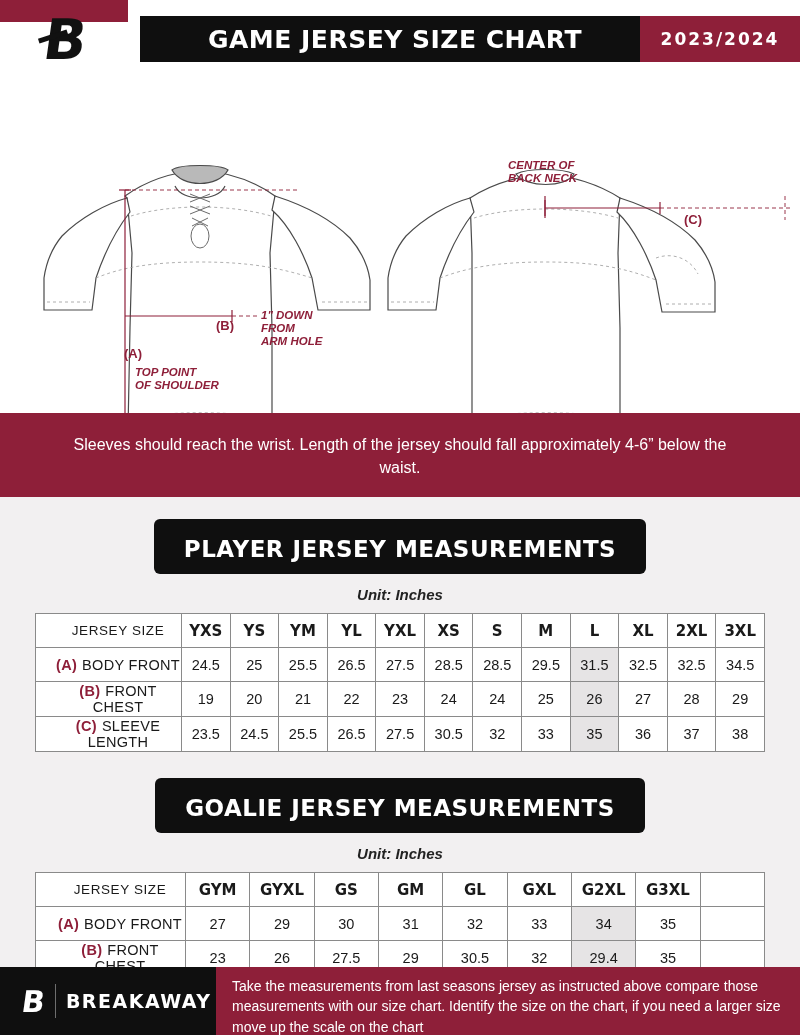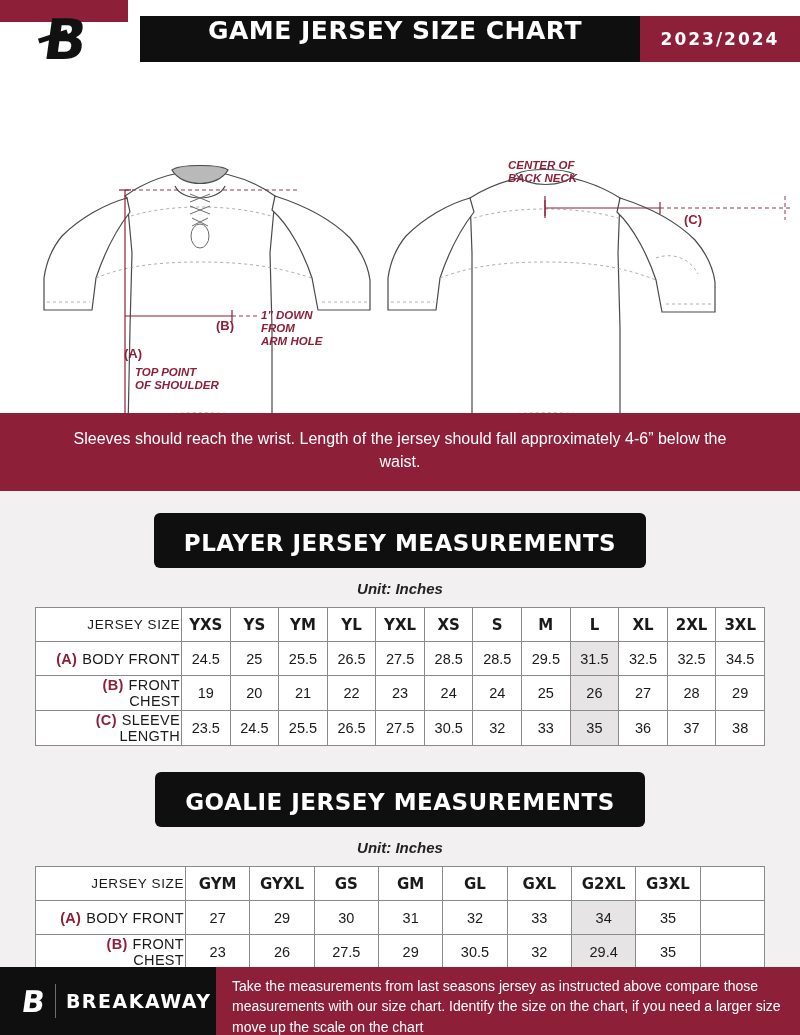--- a/index.html
+++ b/index.html
@@ -57,21 +57,21 @@
     left: -6px; top: 14px;
     width: 30px; height: 5px;
     background:#111;
     transform: rotate(-18deg);
   }
   .title-bar {
     position: absolute;
     left: 140px; top: 16px; right: 0;
     height: 46px;
     background: #0f0f0f;
-    display: flex; align-items: flex-start;
+    display: flex; align-items: center;
   }
   .title-bar .title {
     flex: 1;
     text-align: center;
     color: #fff;
     font-family: "DejaVu Sans", sans-serif;
     font-weight: 700;
     font-size: 25px;
     letter-spacing: 0.5px;
     padding-left: 10px;
@@ -95,21 +95,21 @@
     background: #fff;
     z-index: 2;
   }
   .illustration svg { display:block; }
 
   
   .note-band {
     background: #8e1f39;
     color: #fff;
     text-align: center;
-    padding: 14px 60px 18px;
+    padding: 20px 60px 18px;
     font-size: 16px;
     line-height: 1.45;
     position: relative;
     z-index: 2;
   }
 
   
   .content {
     position: relative;
     background: #f2f0f1;
@@ -153,21 +153,21 @@
     font-size: 14.5px;
     color: #1a1a1a;
     font-weight: 400;
   }
   table.sizes thead th {
     font-weight: 700;
     font-family: "DejaVu Sans", sans-serif;
     font-size: 15px;
   }
   table.sizes .rowlabel {
-    text-align: right;
+    text-align: center;
     padding-left: 20px;
     font-size: 14.5px;
     letter-spacing: 0.3px;
   }
   table.sizes thead .rowlabel {
     font-weight: 400;
     font-family: "Liberation Sans", sans-serif;
     font-size: 13.5px;
     letter-spacing: 0.6px;
   }

